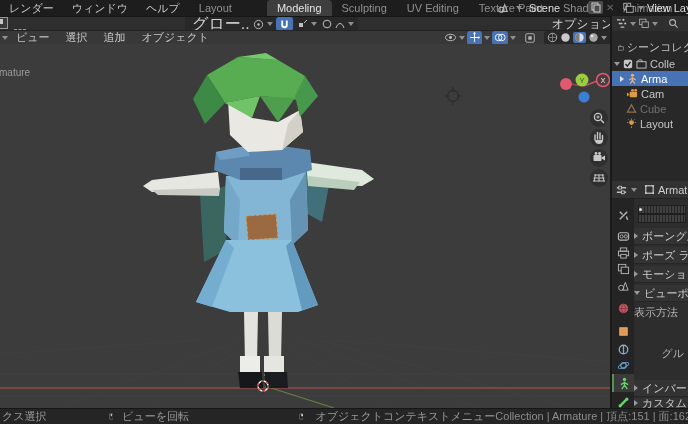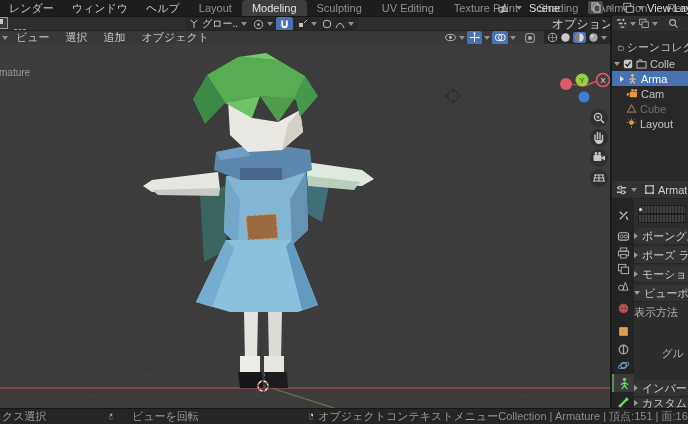--- a/index.html
+++ b/index.html
@@ -3,21 +3,21 @@
 <meta charset="utf-8">
 <style>
   html,body{margin:0;padding:0;background:#111;}
   #app{position:relative;width:688px;height:424px;overflow:hidden;background:#3d3d3d;
        font-family:"Liberation Sans","DejaVu Sans",sans-serif;font-size:11px;color:#cfcfcf;
        -webkit-font-smoothing:antialiased;}
   .abs{position:absolute;}
   .row{display:flex;align-items:center;}
   .menu-item{padding:0 9px;color:#c6c6c6;white-space:nowrap;cursor:default;}
   .ws-tab{padding:2px 10px 3px 10px;color:#909090;border-radius:4px 4px 0 0;white-space:nowrap;}
-  .ws-tab.active{background:#3e3e3e;color:#e4e4e4;}
+  .ws-tab.active{background:#3e3e3e;color:#e4e4e4;margin-left:25px;}
   .chev{width:0;height:0;border-left:3px solid transparent;border-right:3px solid transparent;
         border-top:4px solid #8f8f8f;display:inline-block;}
   .pill{background:#282828;border-radius:3px;display:flex;align-items:center;padding:1px 4px;gap:3px;height:12px;}
   .bluebtn{background:#4772b3;}
   .hdr-label{color:#cfcfcf;white-space:nowrap;}
   .olrow{position:absolute;left:612px;width:76px;height:15px;display:flex;align-items:center;gap:3px;overflow:hidden;}
   .oltext{color:#c4c4c4;white-space:nowrap;}
   .dim{color:#6f6f6f;}
   .tri-r{width:0;height:0;border-top:3.5px solid transparent;border-bottom:3.5px solid transparent;
          border-left:4.5px solid #9a9a9a;display:inline-block;}
@@ -90,21 +90,21 @@
       <span class="abs" style="left:3px;top:3px;width:4px;height:4px;background:#c7c7c7;"></span>
     </div>
   <div class="abs selsq" style="left:50px;top:17px;border-style:dotted;">
       <span class="abs" style="left:3px;top:3px;width:4px;height:4px;border:1px dotted #c7c7c7;"></span>
     </div>
 
   <div class="abs pill" style="left:185px;top:17px;width:58px;">
     <svg width="10" height="10" viewBox="0 0 10 10">
         <path d="M5 9V4M5 4L1.5 1M5 4l3.5-3" stroke="#c0c0c0" fill="none"></path>
       </svg>
-    <span class="hdr-label" style="font-size:10px">グロー..</span>
+    <span class="hdr-label" style="font-size:16px">グロー..</span>
     <span class="chev"></span>
   </div>
   <div class="abs pill" style="left:249px;top:17px;">
     <svg width="11" height="11" viewBox="0 0 12 12">
         <circle cx="6" cy="6" r="4.5" fill="none" stroke="#c0c0c0"></circle>
         <circle cx="6" cy="6" r="1.3" fill="#c0c0c0"></circle>
       </svg>
     <span class="chev"></span>
   </div>
   <div class="abs pill bluebtn" style="left:276px;top:17px;padding:1px 3px;">
@@ -495,22 +495,22 @@
       <span class="tri-r"></span>
       <span>カスタムプ</span>
     </div>
 
   <div class="abs row" style="left:0;top:408px;width:688px;height:16px;background:#252525;border-top:1px solid #161616;box-sizing:border-box;">
     <span class="statustxt" style="margin-left:2px">クス選択</span>
     <svg width="8" height="11" viewBox="0 0 8 11" style="margin-left:62px">
         <rect x="0.5" y="0.5" width="7" height="10" rx="3" fill="none" stroke="#8a8a8a"></rect>
         <rect x="3" y="1" width="2" height="4" fill="#cfcfcf"></rect>
       </svg>
-    <span class="statustxt" style="margin-left:19px">ビューを回転</span>
+    <span class="statustxt" style="margin-left:9px">ビューを回転</span>
     <svg width="8" height="11" viewBox="0 0 8 11" style="margin-left:110px">
         <rect x="0.5" y="0.5" width="7" height="10" rx="3" fill="none" stroke="#8a8a8a"></rect>
         <path d="M4 1h1.5a2 2 0 0 1 2 2v2H4z" fill="#cfcfcf"></path>
       </svg>
-    <span class="statustxt" style="margin-left:5px">オブジェクトコンテキストメニュー</span>
+    <span class="statustxt" style="margin-left:12px">オブジェクトコンテキストメニュー</span>
     <span class="statustxt" style="margin-left:auto;margin-right:0;color:#8d8d8d;overflow:hidden;">Collection | Armature | 頂点:151 | 面:162 | 三角面:253 | オブジェクト</span>
   </div>
 
 </div>
 
 </body></html>

